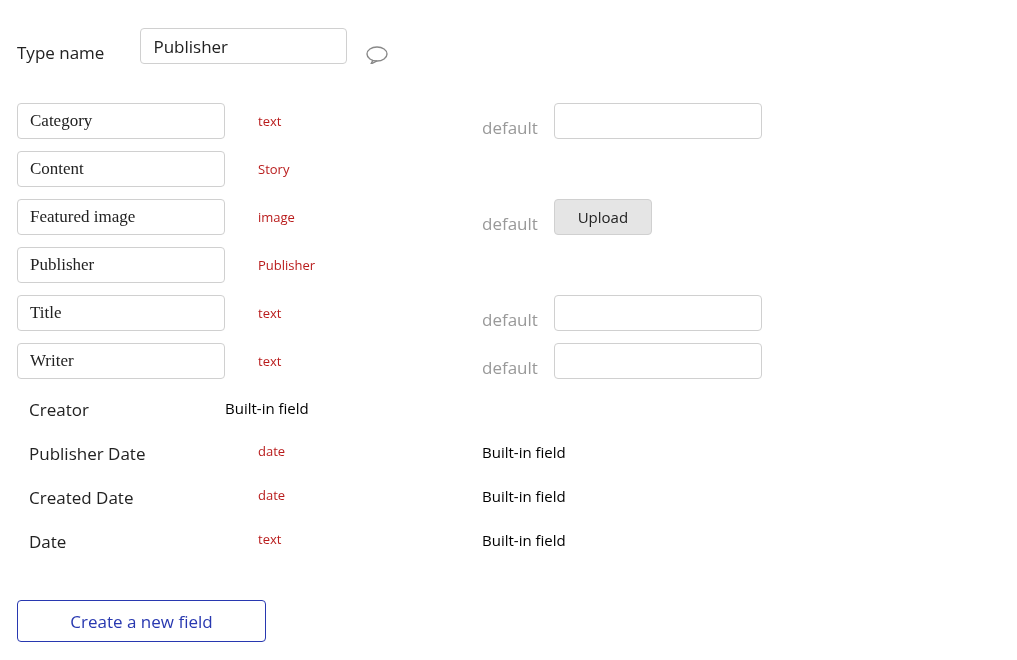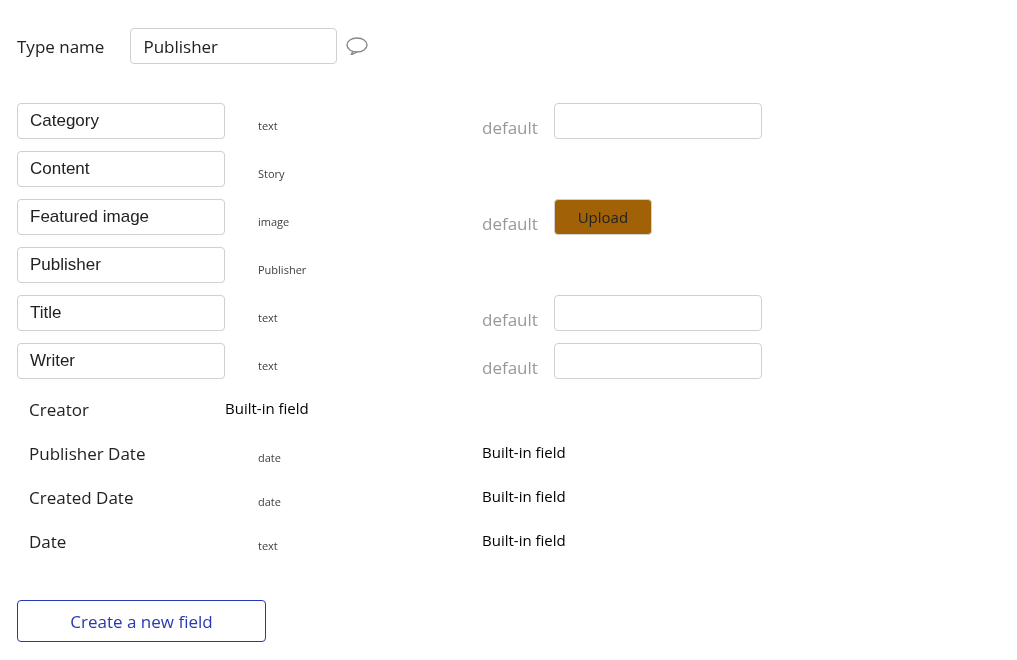--- a/index.html
+++ b/index.html
@@ -10,23 +10,23 @@
     body {
       font-family: 'Open Sans', 'Segoe UI', Arial, sans-serif;
       font-size: 17px;
       color: #333;
       background: #fff;
       padding: 28px 17px;
       width: 1017px;
     }
     .header-row {
       display: flex;
-      align-items: center;
+      align-items: flex-end;
       margin-bottom: 38px;
-      gap: 26px;
+      gap: 36px;
     }
     .type-name-label {
       font-size: 17px;
       color: #222;
     }
     .type-name-input {
       width: 207px;
       height: 36px;
       border: 1px solid #d0d0d0;
       border-radius: 4px;
@@ -52,34 +52,33 @@
       height: 38px;
     }
     .field-name-input {
       width: 208px;
       height: 36px;
       border: 1px solid #d0d0d0;
       border-radius: 4px;
       padding: 12px 12px;
       font-size: 17px;
       color: #222;
-      font-family: Liberation Sans, sans-serif;
+      font-family: Liberation Serif, serif;
     }
     .field-name-static {
       width: 208px;
       padding: 0 12px;
       font-size: 17px;
       color: #222;
     }
     .field-type {
       width: 257px;
       padding-left: 33px;
-      font-size: 11px;
-      color: #404040;
-      margin-top: 8px;
+      font-size: 13px;
+      color: #b91c1c;
     }
     .field-default-section {
       display: flex;
       align-items: flex-end;
       gap: 16px;
     }
     .default-label {
       font-size: 17px;
       color: #999;
     }
@@ -90,21 +89,21 @@
       border-radius: 4px;
       padding: 0 12px;
       font-size: 17px;
       font-family: inherit;
     }
     .upload-button {
       width: 98px;
       height: 36px;
       border: 1px solid #d0d0d0;
       border-radius: 4px;
-      background: #a16207;
+      background: #e5e5e5;
       font-size: 15px;
       color: #222;
       cursor: pointer;
       font-family: inherit;
     }
     .builtin-label {
       font-size: 15px;
       color: #000000;
     }
     .builtin-fields-container {

